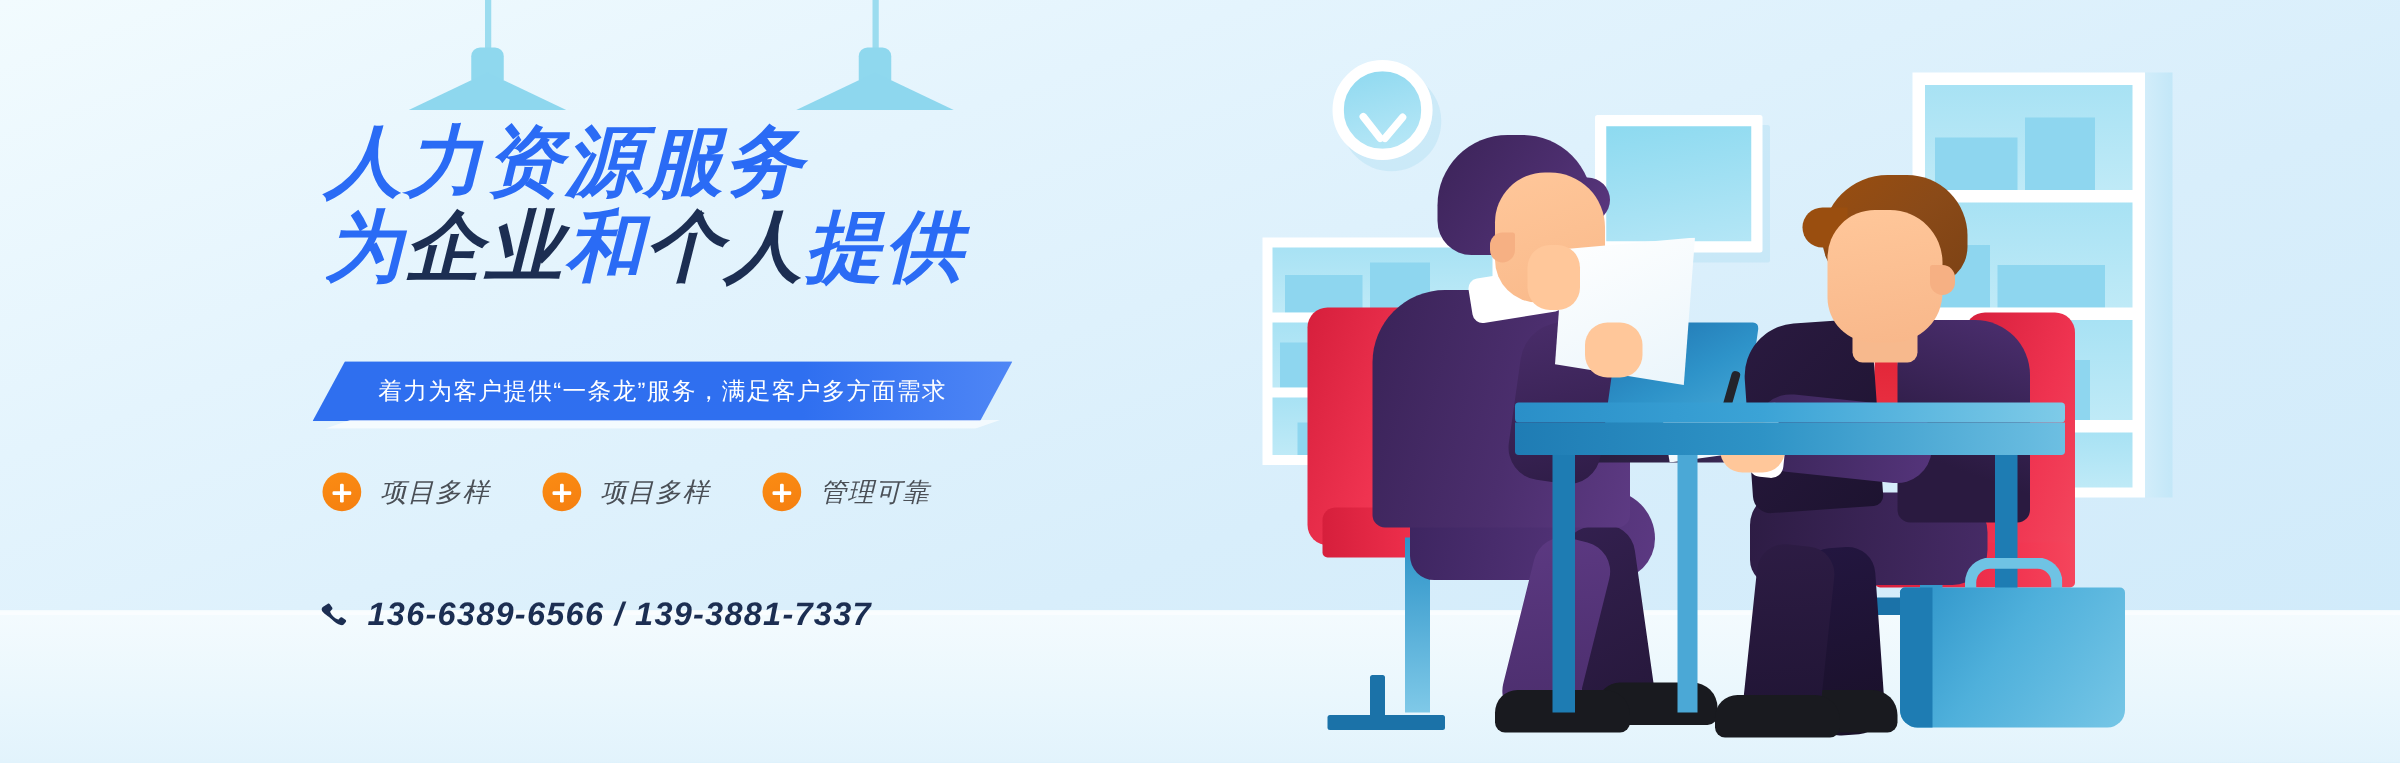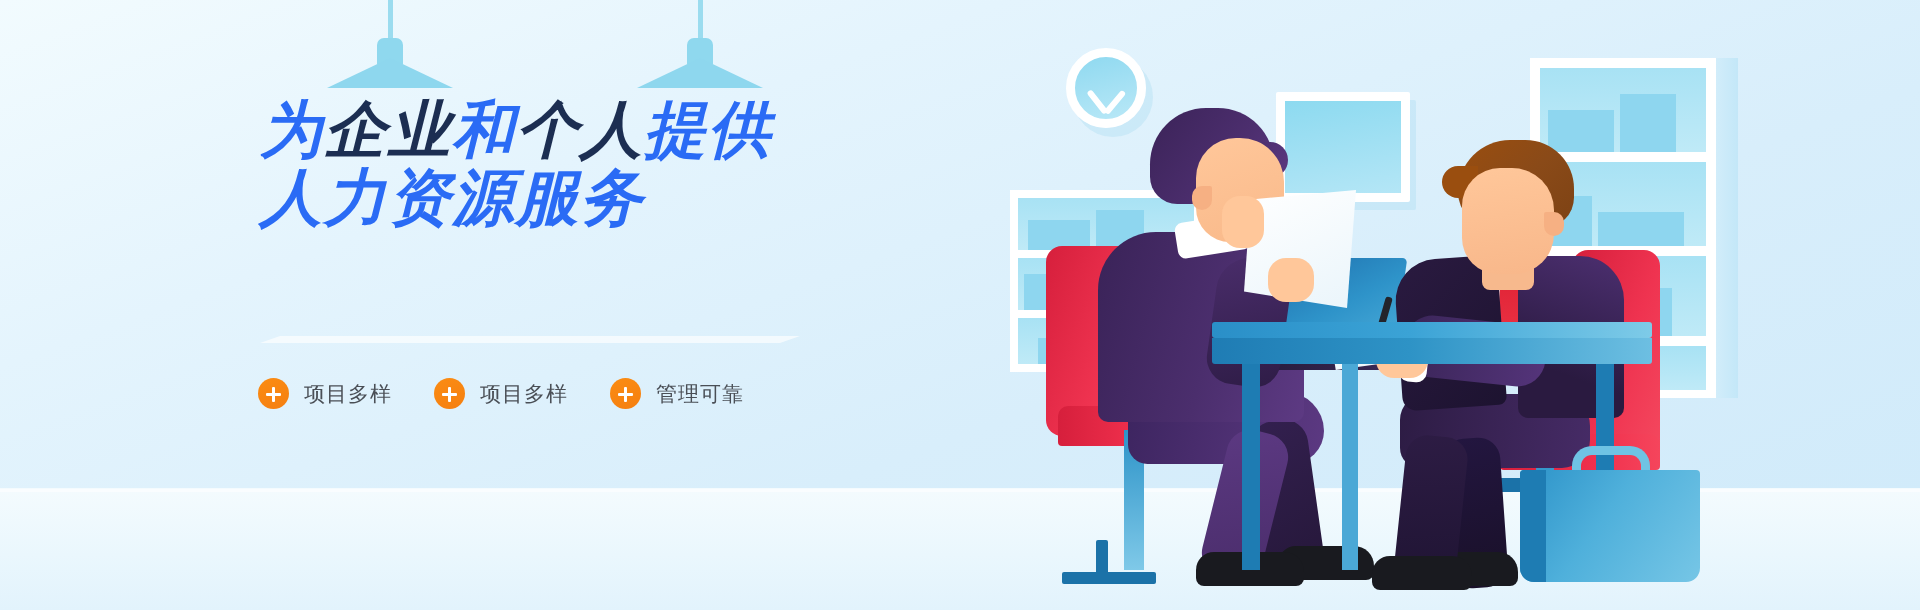--- a/index.html
+++ b/index.html
@@ -293,21 +293,21 @@
     clip-path: polygon(20px 0, 100% 0, calc(100% - 20px) 100%, 0 100%);
   }
   .sub-text {
     position:absolute; inset:0; display:flex; align-items:center;
     justify-content:center; color:#ffffff; font-size:19px; letter-spacing:1px;
   }
   .features {
     position:absolute; left:258px; top:378px; display:flex; align-items:center;
     gap:42px;
   }
-  .feature { display:flex; align-items:center; gap:15px; }
+  .feature { display:flex; align-items:center; gap:15px;font-style:italic; }
   .fdot {
     width:31px; height:31px; border-radius:50%;
     background:linear-gradient(160deg,#fb8c13 0%,#f57f10 100%);
     position:relative; flex:0 0 auto;
   }
   .fdot:before, .fdot:after {
     content:""; position:absolute; background:#ffffff; border-radius:1px;
   }
   .fdot:before { left:8px; top:14.5px; width:15px; height:3px; }
   .fdot:after  { left:14px; top:8.5px; width:3px; height:15px; }
@@ -439,36 +439,46 @@
   <div class="desk-leg" style="left:1596px; top:364px; width:18px; height:206px;"></div>
   <div class="desk-leg light" style="left:1342px; top:364px; width:16px; height:206px;"></div>
 
   <div class="bag-handle"></div>
   <div class="bag-body"></div>
   <div class="bag-dark"></div>
 
   <div class="content">
 
     <div class="headline">
+      <span class="ln blue">人力资源服务</span>
       <span class="ln"><span class="blue">为</span><span class="navy">企业</span><span class="blue">和</span><span class="navy">个人</span><span class="blue">提供</span></span>
-      <span class="ln blue">人力资源服务</span>
-    </div>
-
+    </div>
+
+    <div class="sub-wrap">
+      <div class="sub-bar"></div>
+      <div class="sub-text">着力为客户提供“一条龙”服务，满足客户多方面需求</div>
+    </div>
     <div class="sub-bar-shadow" style="position:absolute;left:260px;top:336px;"></div>
 
     <div class="features">
       <div class="feature">
         <span class="fdot"></span>
         <span class="flabel">项目多样</span>
       </div>
       <div class="feature">
         <span class="fdot"></span>
         <span class="flabel">项目多样</span>
       </div>
       <div class="feature">
         <span class="fdot"></span>
         <span class="flabel">管理可靠</span>
       </div>
     </div>
 
+    <div class="phone">
+      <svg class="phone-icon" viewBox="0 0 24 24">
+        <path d="M6.6 2.3c.6-.5 1.5-.4 2 .3l2 2.8c.4.6.3 1.4-.2 1.9l-1.2 1.1c-.3.3-.4.7-.2 1.1.6 1.3 1.5 2.6 2.6 3.7 1.1 1.1 2.4 2 3.7 2.6.4.2.8.1 1.1-.2l1.1-1.2c.5-.5 1.3-.6 1.9-.2l2.8 2c.7.5.8 1.4.3 2l-1.6 1.8c-.7.8-1.8 1.1-2.8.8-2.6-.8-5.4-2.6-7.9-5.1S2.4 10.4 1.6 7.8c-.3-1 0-2.1.8-2.8z" fill="#1c2e52"></path>
+      </svg>
+      <span class="phone-num">136-6389-6566 / 139-3881-7337</span>
+    </div>
 
   </div>
 </div>
 
 </body></html>

